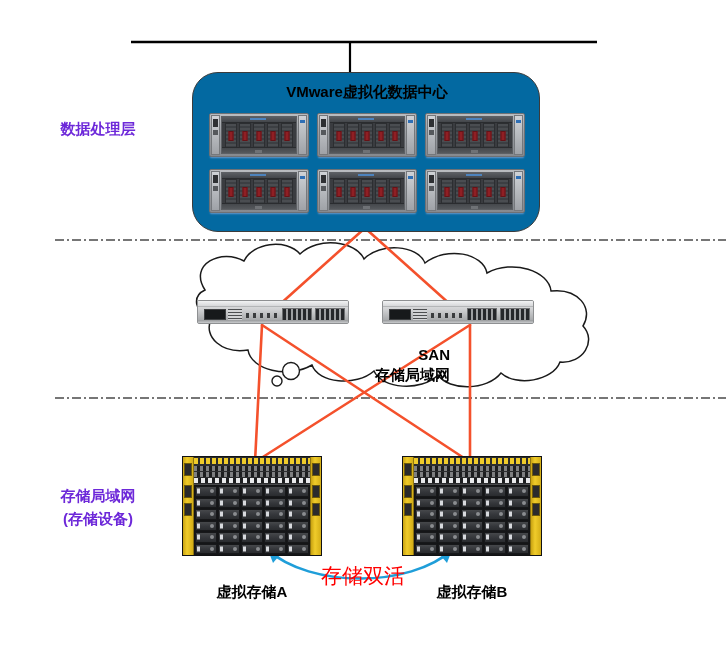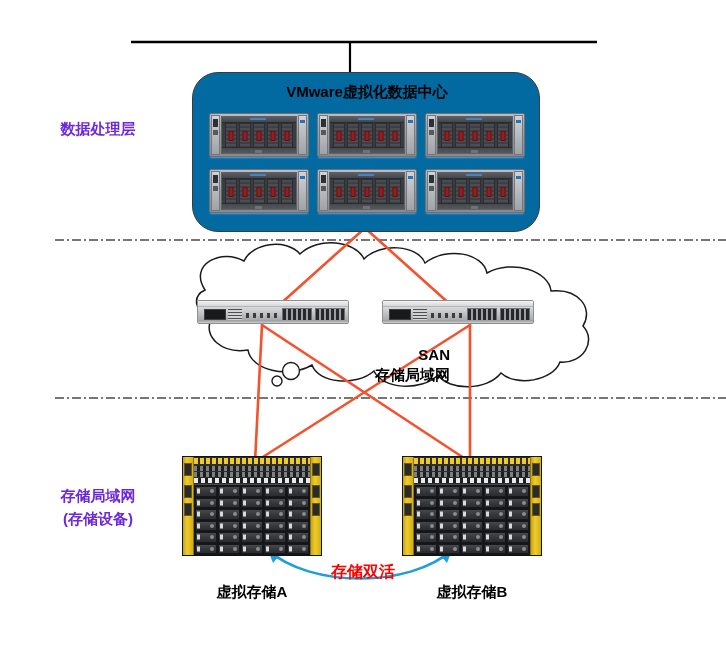--- a/index.html
+++ b/index.html
@@ -410,22 +410,22 @@
   }
   #label-store-a { left: 172px; top: 583px; }
   #label-store-b { left: 392px; top: 583px; }
 
   #label-active-active {
     position: absolute;
     left: 288px;
     top: 562px;
     width: 150px;
     text-align: center;
-    font-size: 16px;
-    font-weight: bold;
+    font-size: 21px;
+    font-weight: normal;
     color: #ff0000;
     white-space: nowrap;
   }
 </style>
 </head>
 <body>
 
 <div id="canvas">
 
 

